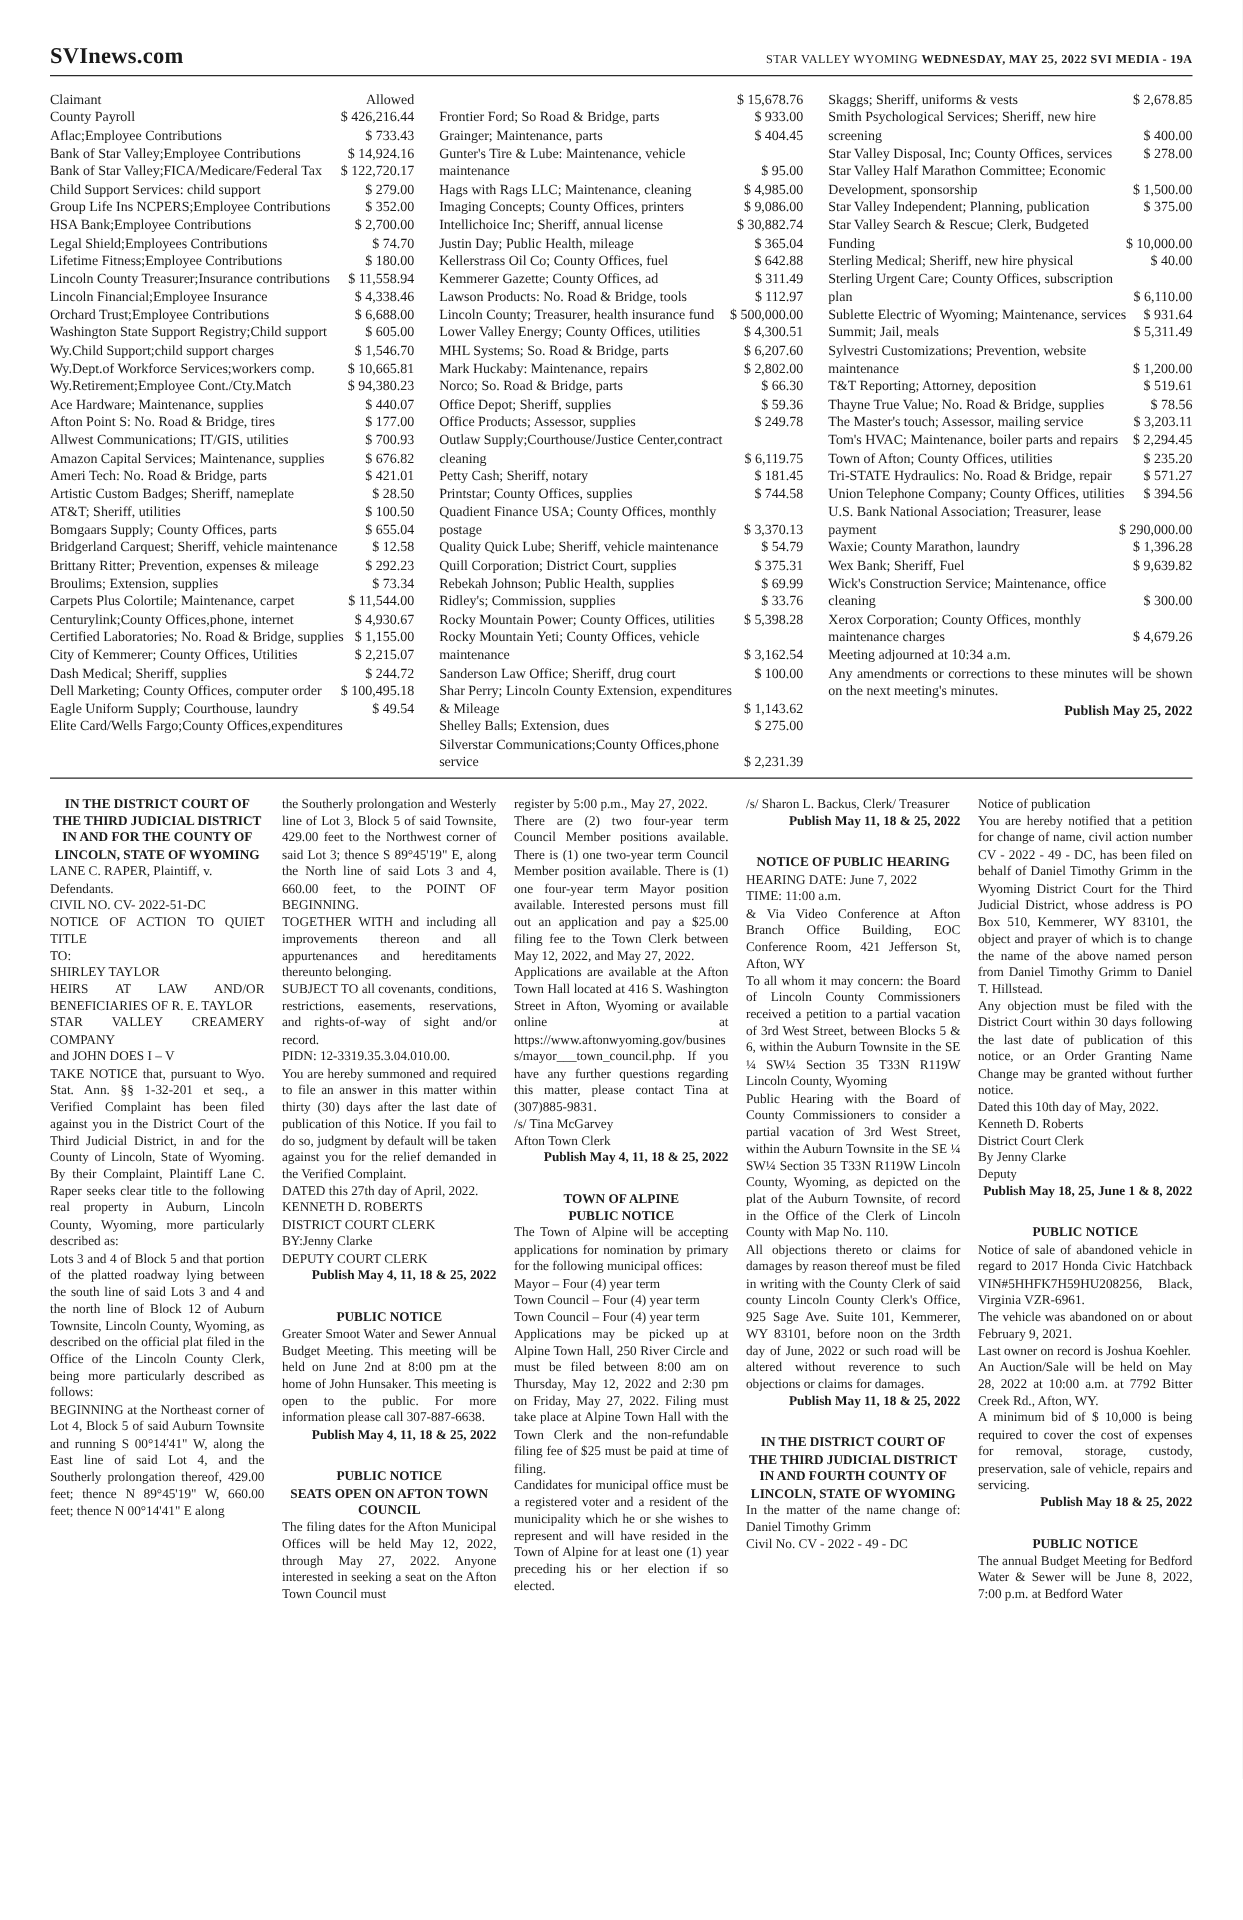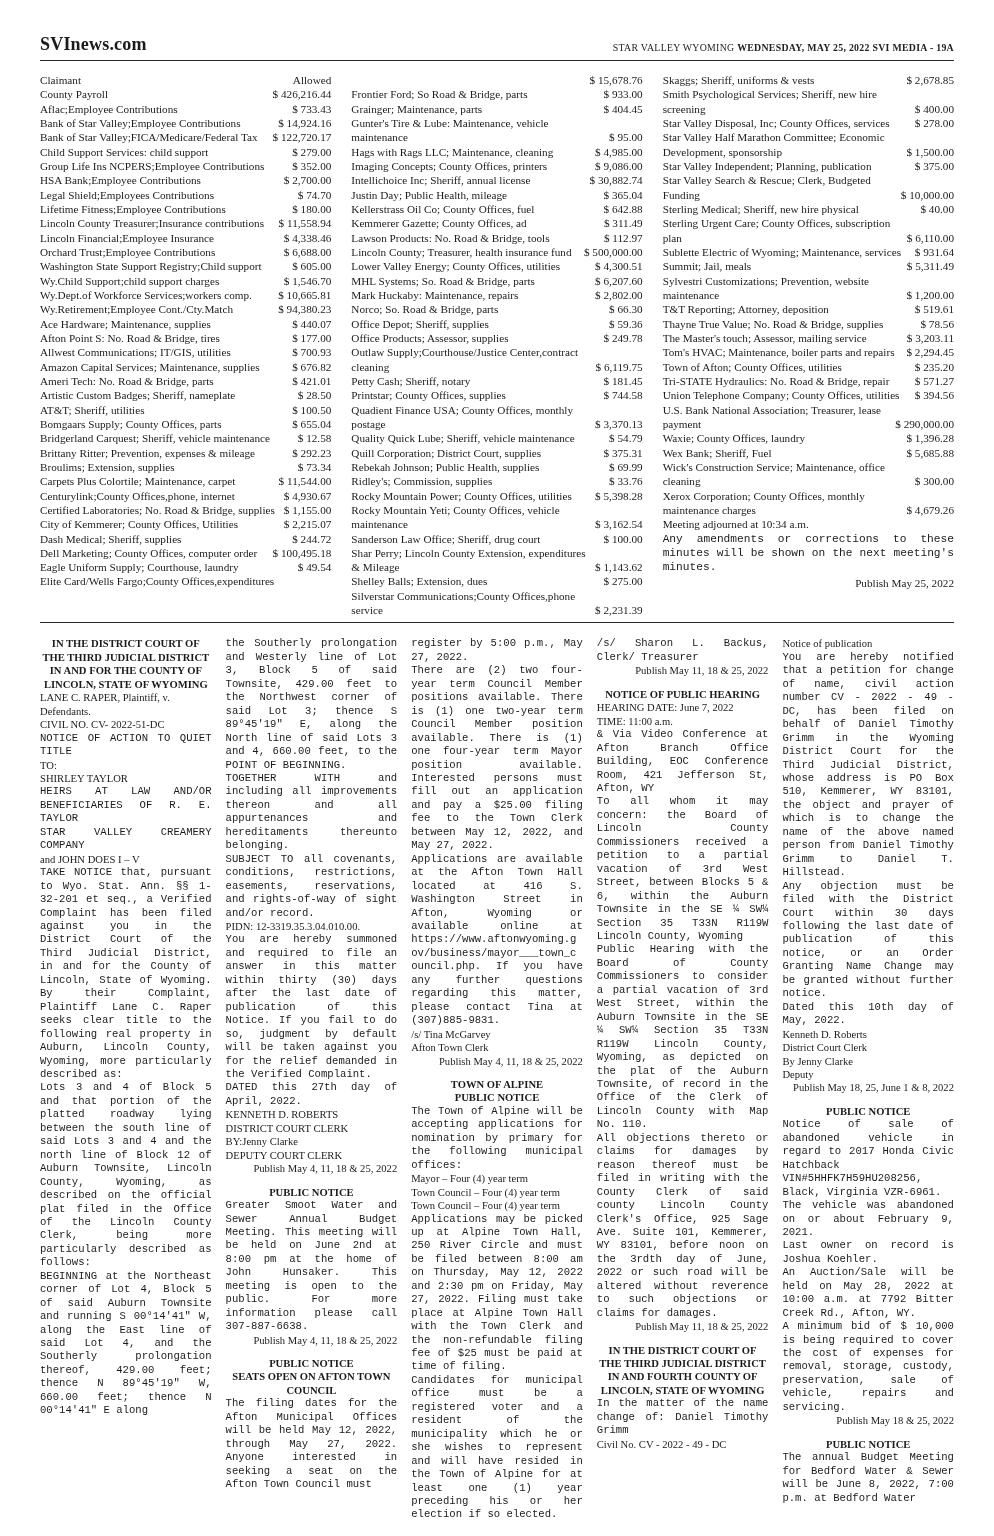--- a/index.html
+++ b/index.html
@@ -25,26 +25,26 @@
   .claims { display:flex; gap:20px; padding:12px 0 3px 0; }
   .claims-col { flex:1; font-size:11.2px; line-height:1.28; }
   .claim-row { display:flex; justify-content:space-between; align-items:flex-end; }
   .claim-name { padding-right:5px; }
   .claim-amount { white-space:nowrap; }
   
   .section-rule { border-top:1.4px solid #2a2a2a; margin:2px 0 14px 0; }
   
   .notices { display:flex; gap:14px; }
   .notice-col { flex:1; font-size:10.6px; line-height:1.27; min-width:0; }
-  .b-h  { font-weight:bold; text-align:center; margin-top:10px; }
+  .b-h  { font-weight:bold; text-align:center; margin-top:20px; }
   .notice-col > .b-h:first-child { margin-top:0; }
   .notice-col > .b-h + .b-h { margin-top:0; }
-  .b-p  { text-align:justify; overflow-wrap:anywhere;font-family:Liberation Mono, monospace; }
+  .b-p  { text-align:justify; overflow-wrap:anywhere; }
   .b-l  { text-align:left; }
-  .b-rb { font-weight:normal; text-align:right; margin-bottom:10px; }
+  .b-rb { font-weight:bold; text-align:right; margin-bottom:10px; }
   .claims-col .b-rb { margin-bottom:0; margin-top:2px; }
   .claims-col .b-p { overflow-wrap:normal; }
 </style>
 </head>
 <body>
 
 <div class="page">
 
   <div class="header">
     <span class="site">SVInews.com</span>
@@ -403,26 +403,26 @@
         </div>
         <div class="claim-row">
           <span class="claim-name">Union Telephone Company; County Offices, utilities</span>
           <span class="claim-amount">$ 394.56</span>
         </div>
         <div class="claim-row">
           <span class="claim-name">U.S. Bank National Association; Treasurer, lease payment</span>
           <span class="claim-amount">$ 290,000.00</span>
         </div>
         <div class="claim-row">
-          <span class="claim-name">Waxie; County Offices, laundry</span>
+          <span class="claim-name">Waxie; County Marathon, laundry</span>
           <span class="claim-amount">$ 1,396.28</span>
         </div>
         <div class="claim-row">
           <span class="claim-name">Wex Bank; Sheriff, Fuel</span>
-          <span class="claim-amount">$ 5,685.88</span>
+          <span class="claim-amount">$ 9,639.82</span>
         </div>
         <div class="claim-row">
           <span class="claim-name">Wick's Construction Service; Maintenance, office cleaning</span>
           <span class="claim-amount">$ 300.00</span>
         </div>
         <div class="claim-row">
           <span class="claim-name">Xerox Corporation; County Offices, monthly maintenance charges</span>
           <span class="claim-amount">$ 4,679.26</span>
         </div>
         <div class="b-l">Meeting adjourned at 10:34 a.m.</div>

